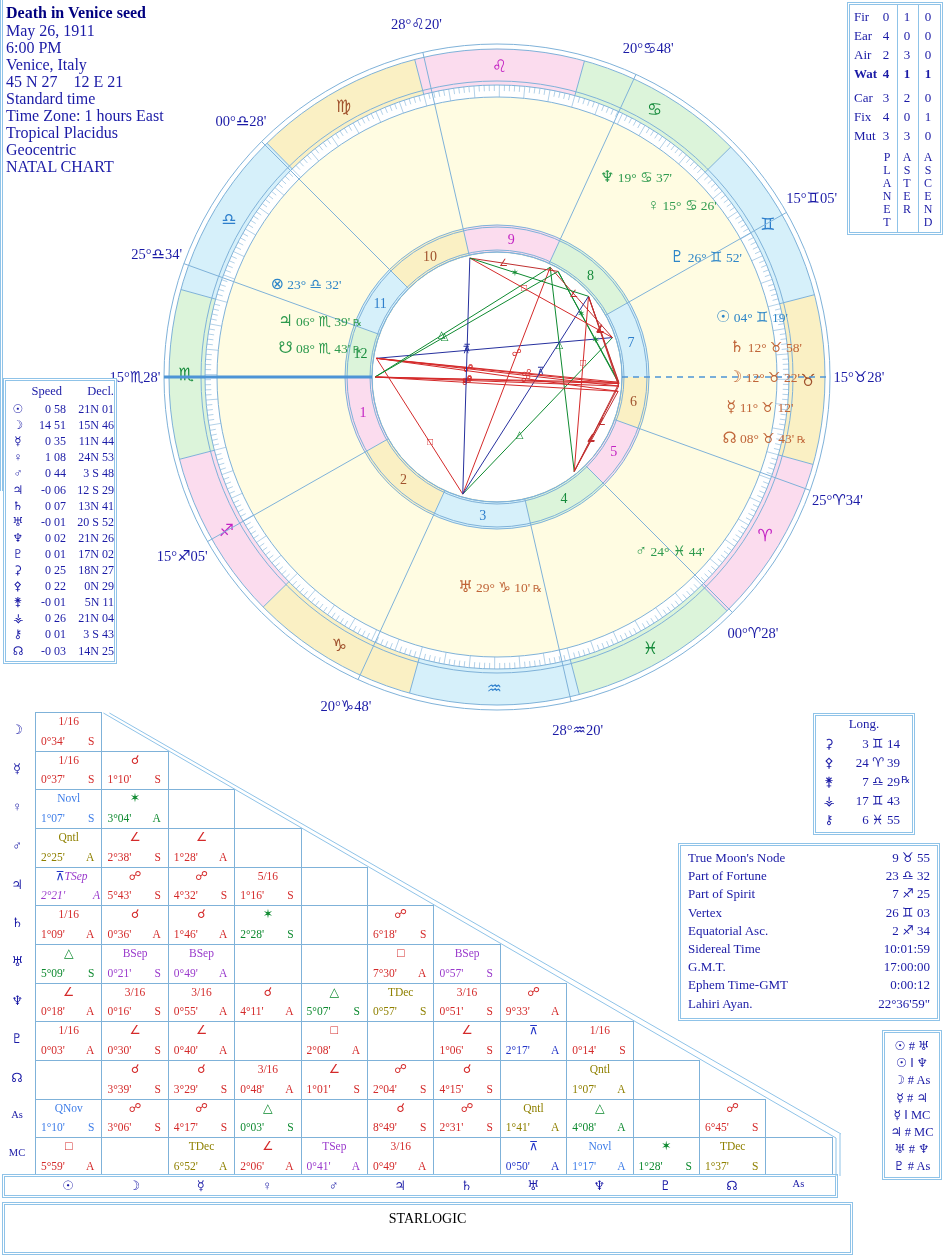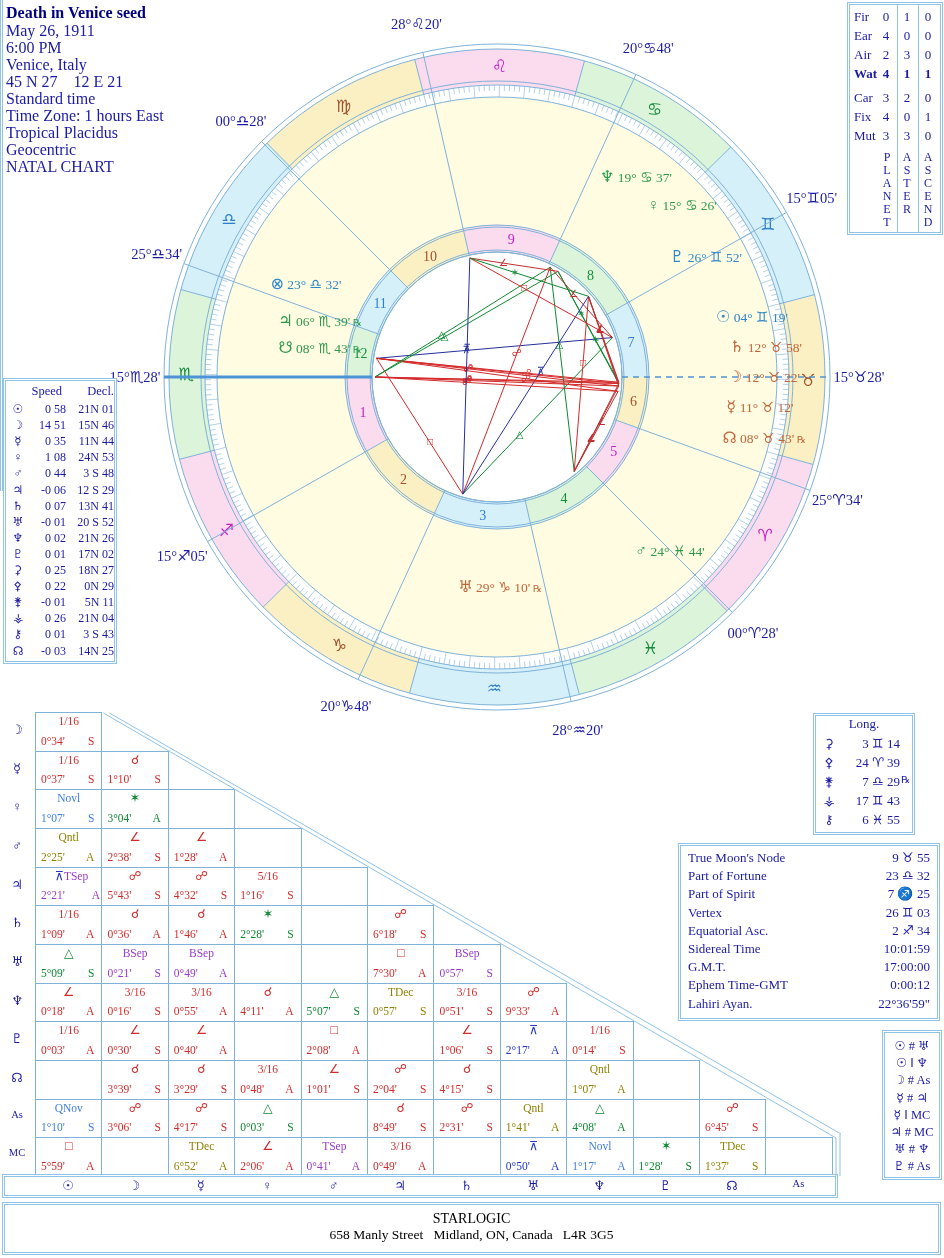--- a/index.html
+++ b/index.html
@@ -41,21 +41,21 @@
   .lg-g{position:absolute;left:6px;width:14px;text-align:center;}
   .lg-v{position:absolute;left:22px;width:62px;text-align:right;white-space:pre;}
   .lg-r{position:absolute;right:2px;font-size:10px;}
   #node-block{left:678px;top:843px;width:262px;height:178px;font-size:13px;}
   .nd-row{position:absolute;left:0;width:100%;height:18.2px;}
   .nd-l{position:absolute;left:7px;}
   .nd-v{position:absolute;right:7px;text-align:right;white-space:pre;}
   #decl-block{left:882px;top:1030px;width:60px;height:150px;font-size:12.5px;}
   .dc-row{position:absolute;left:0;width:100%;height:17.2px;text-align:center;}
   
-  #footer-block{left:2px;top:1202px;width:939px;height:53px;color:#000;text-align:center;}
+  #footer-block{left:2px;top:1202px;width:851px;height:53px;color:#000;text-align:center;}
   #footer-l1{font-size:14px;margin-top:6px;}
   #footer-l2{font-size:13.5px;white-space:pre;}
   svg text{font-family:"Liberation Serif","DejaVu Sans",serif;}
 </style>
 </head>
 <body>
 
 <div class="abs" style="left:6px;top:4px;">
   <div id="title">Death in Venice seed</div>
   <div id="hdr-lines">
@@ -814,21 +814,21 @@
     </div>
     <div class="gcell" style="left: 167.8px; top: 827.98px; width: 67.4px; height: 39.66px;">
       <div class="gtop"><span class="gsym red">∠</span></div>
       <div class="gbot">
         <div class="gorb red">1°28'</div>
         <div class="gad red">A</div>
       </div>
     </div>
     <div class="gcell" style="left: 234.2px; top: 827.98px; width: 67.4px; height: 39.66px;"></div>
     <div class="rowg" style="left: 2px; top: 876.64px;">♃</div>
-    <div class="gcell" style="left: 35px; top: 866.64px; width: 73px; height: 39.66px;">
+    <div class="gcell" style="left: 35px; top: 866.64px; width: 73px; height: 39.66px; font-style: italic;">
       <div class="gtop"><span class="gsym blue">⊼</span><span class="purple">TSep</span></div>
       <div class="gbot">
         <div class="gorb purple">2°21'</div>
         <div class="gad purple">A</div>
       </div>
     </div>
     <div class="gcell" style="left: 101.4px; top: 866.64px; width: 67.4px; height: 39.66px;">
       <div class="gtop"><span class="gsym red">☍</span></div>
       <div class="gbot">
         <div class="gorb red">5°43'</div>
@@ -1262,21 +1262,21 @@
 
 <div id="node-block" class="abs box">
     <div class="nd-row" style="top: 4px;">
       <div class="nd-l">True Moon's Node</div>
       <div class="nd-v">9 ♉ 55</div>
     </div>
     <div class="nd-row" style="top: 22.2px;">
       <div class="nd-l">Part of Fortune</div>
       <div class="nd-v">23 ♎ 32</div>
     </div>
-    <div class="nd-row" style="top: 40.4px; font-family: Liberation Serif, serif;">
+    <div class="nd-row" style="top: 40.4px;">
       <div class="nd-l">Part of Spirit</div>
       <div class="nd-v">7 ♐ 25</div>
     </div>
     <div class="nd-row" style="top: 58.6px;">
       <div class="nd-l">Vertex</div>
       <div class="nd-v">26 ♊ 03</div>
     </div>
     <div class="nd-row" style="top: 76.8px;">
       <div class="nd-l">Equatorial Asc.</div>
       <div class="nd-v">2 ♐ 34</div>
@@ -1305,21 +1305,20 @@
     <div class="dc-row" style="top: 39.4px;">☽ # As</div>
     <div class="dc-row" style="top: 56.6px;">☿ # ♃</div>
     <div class="dc-row" style="top: 73.8px;">☿ ‖ MC</div>
     <div class="dc-row" style="top: 91px;">♃ # MC</div>
     <div class="dc-row" style="top: 108.2px;">♅ # ♆</div>
     <div class="dc-row" style="top: 125.4px;">♇ # As</div>
   </div>
 
 <div id="footer-block" class="abs box">
   <div id="footer-l1">STARLOGIC</div>
-  <div id="footer-l2">658 Manly Street   Midland, ON, Canada   L4R 3G5</div>
 </div>
 
 <svg class="abs" width="944" height="1258" style="left: 0px; top: 0px;">
     <g></g>
     <line x1="103.4" y1="713" x2="836" y2="1138" stroke="#8FC3E8" stroke-width="1"></line>
     <line x1="109.4" y1="713" x2="841" y2="1134" stroke="#8FC3E8" stroke-width="1"></line>
     <line x1="836" y1="1138" x2="836" y2="1176" stroke="#8FC3E8" stroke-width="1"></line>
     <line x1="840" y1="1134" x2="840" y2="1176" stroke="#8FC3E8" stroke-width="1"></line>
   </svg>
 

